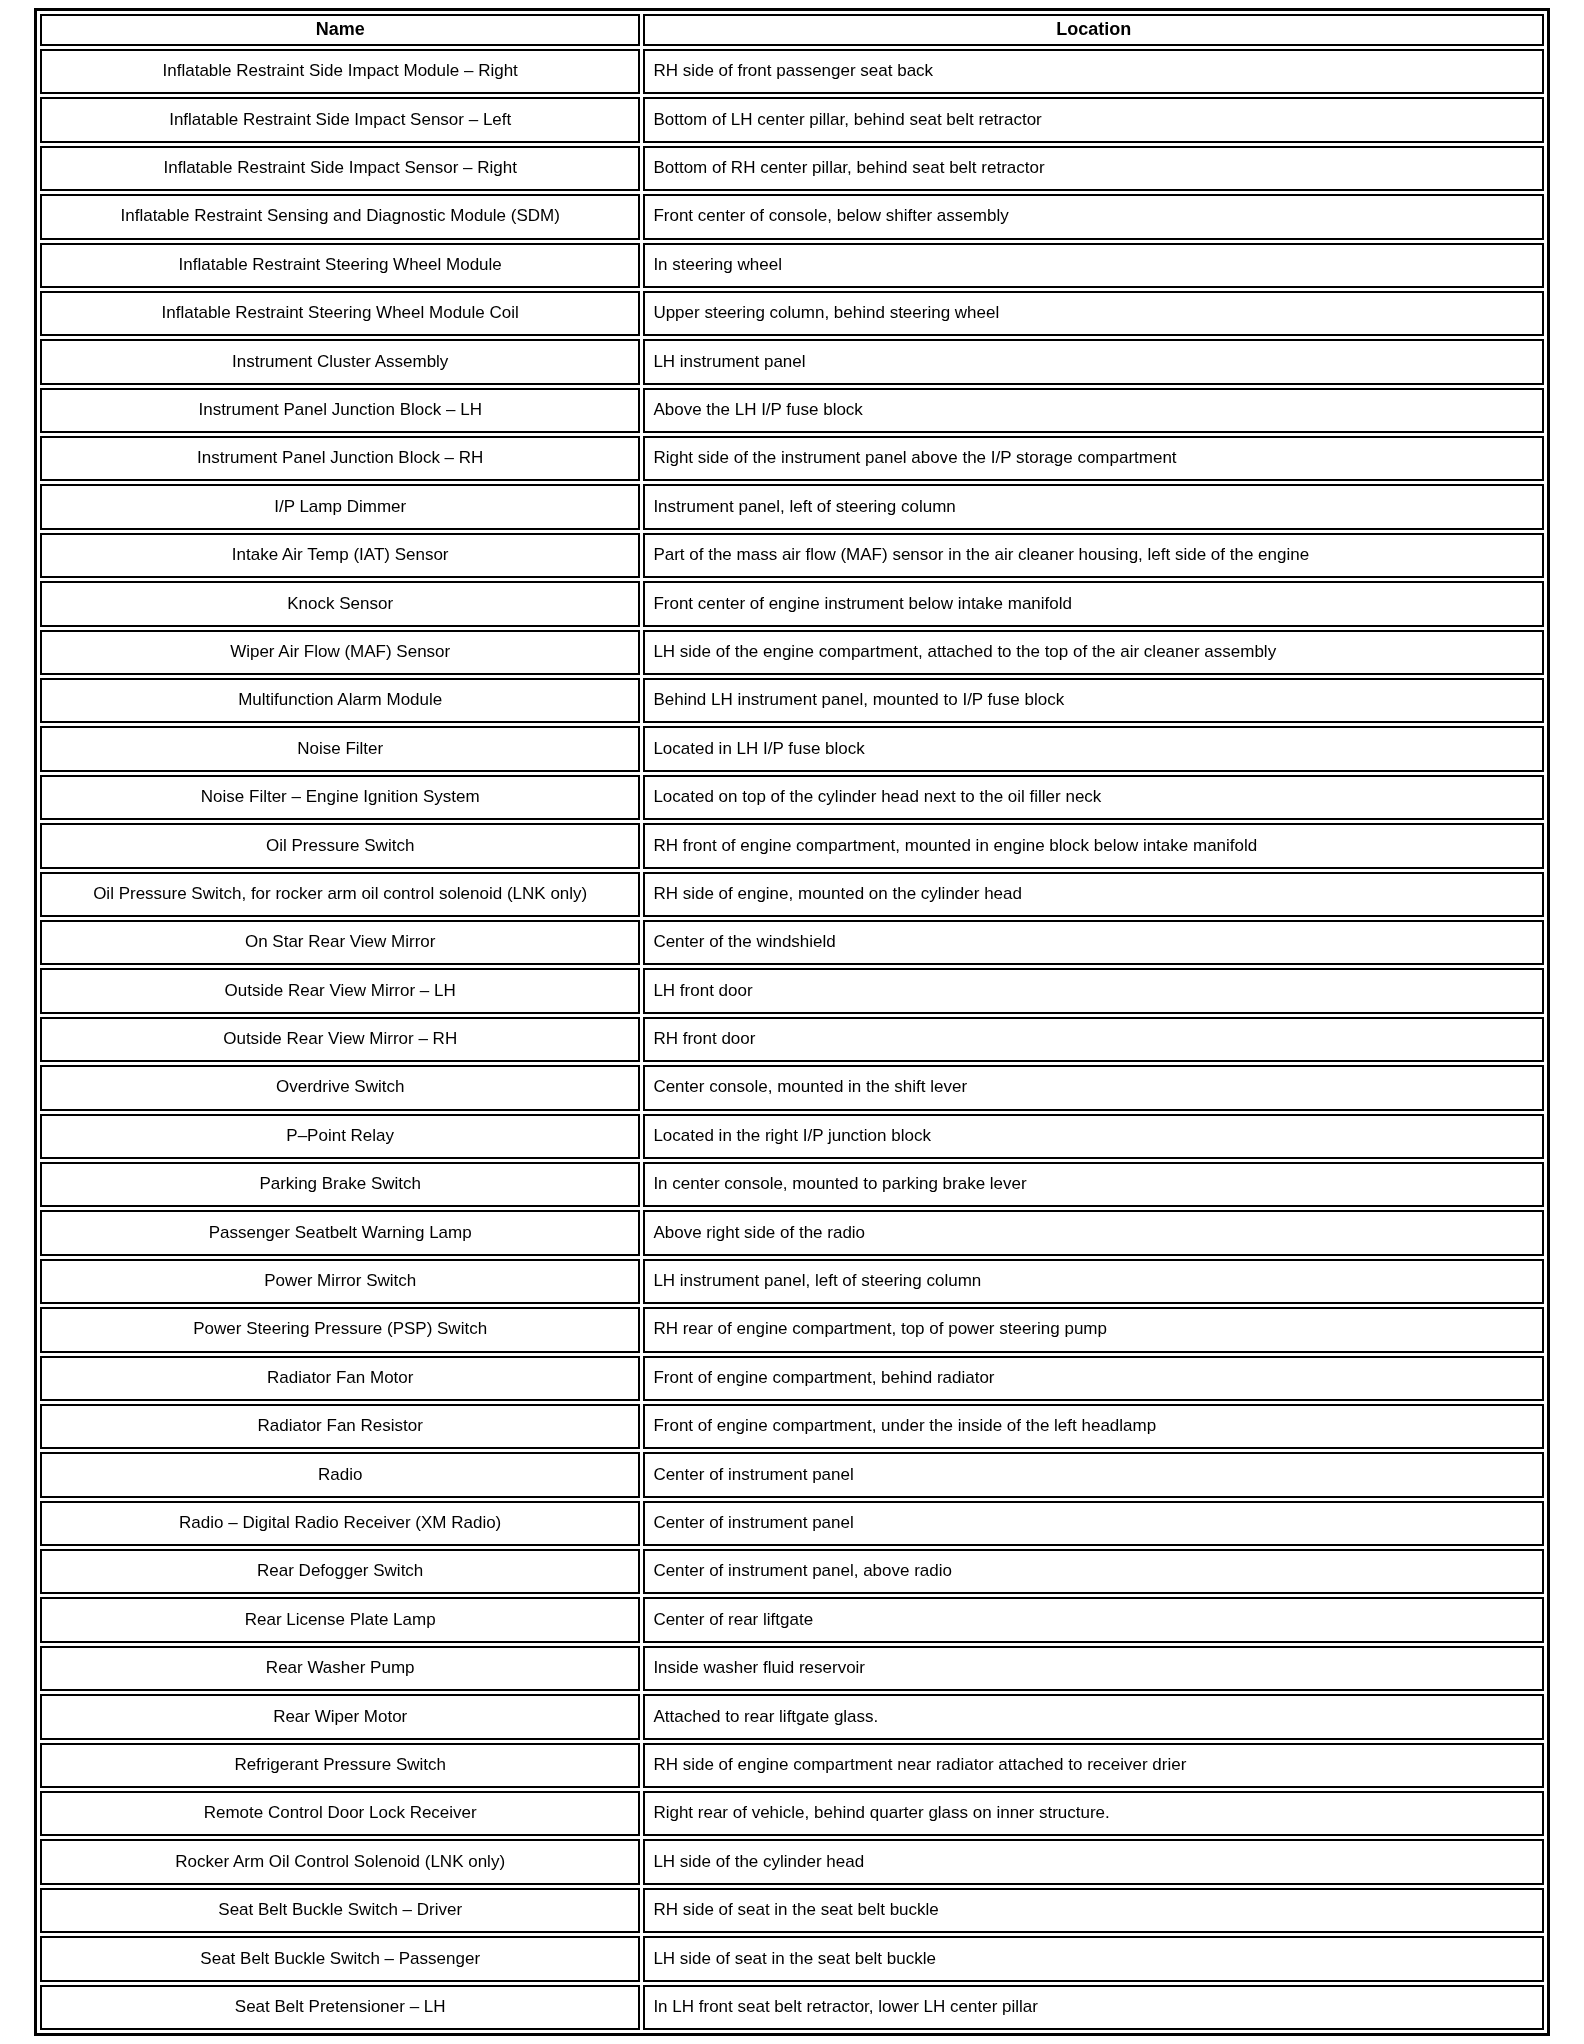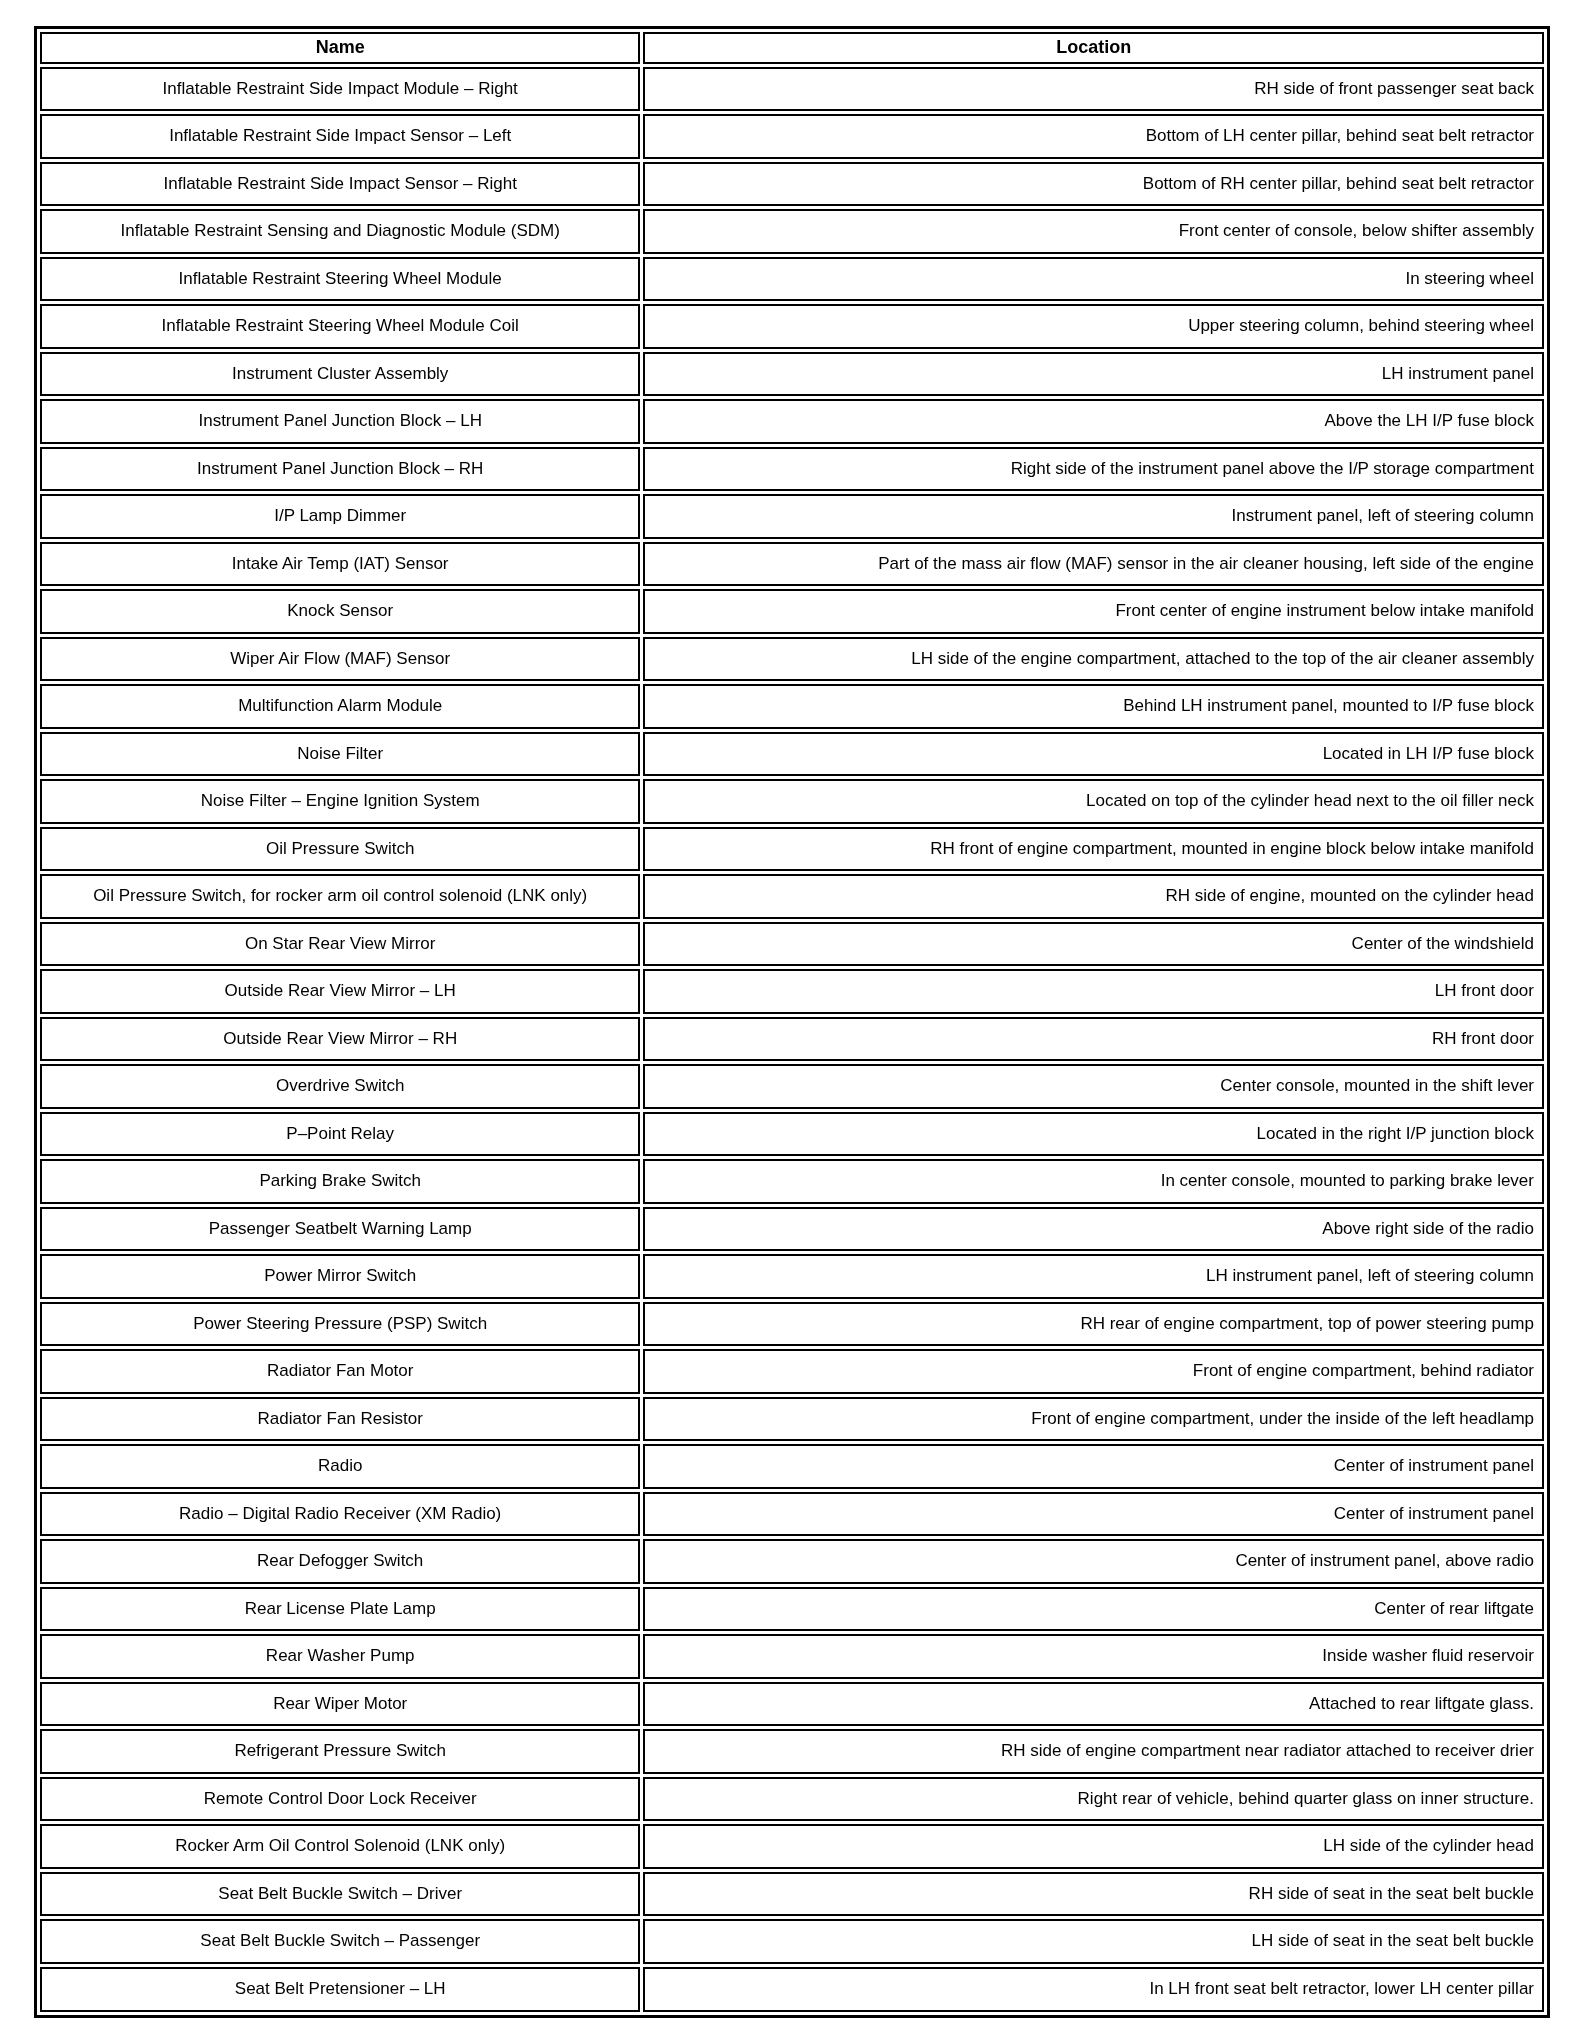--- a/index.html
+++ b/index.html
@@ -5,21 +5,21 @@
   html, body {
     margin: 0;
     padding: 0;
     background: #ffffff;
     font-family: "Liberation Sans", sans-serif;
   }
   .page {
     width: 1584px;
     height: 2044px;
     box-sizing: border-box;
-    padding: 26px 34px;
+    padding: 8px 34px;
     background: #ffffff;
   }
   table.loc-table {
     width: 100%;
     height: 100%;
     border-collapse: separate;
     border-spacing: 3px;
     border: 3px solid #000000;
     background: #ffffff;
     table-layout: fixed;
@@ -39,21 +39,21 @@
     text-align: center;
     font-size: 18px;
     height: 30px;
   }
   col.name-col { width: 40%; }
   col.loc-col  { width: 60%; }
   td.name-cell {
     text-align: center;
   }
   td.location-cell {
-    text-align: right;
+    text-align: left;
   }
 </style>
 </head>
 <body>
 
 <div class="page">
   <table class="loc-table">
     <colgroup>
       <col class="name-col">
       <col class="loc-col">

